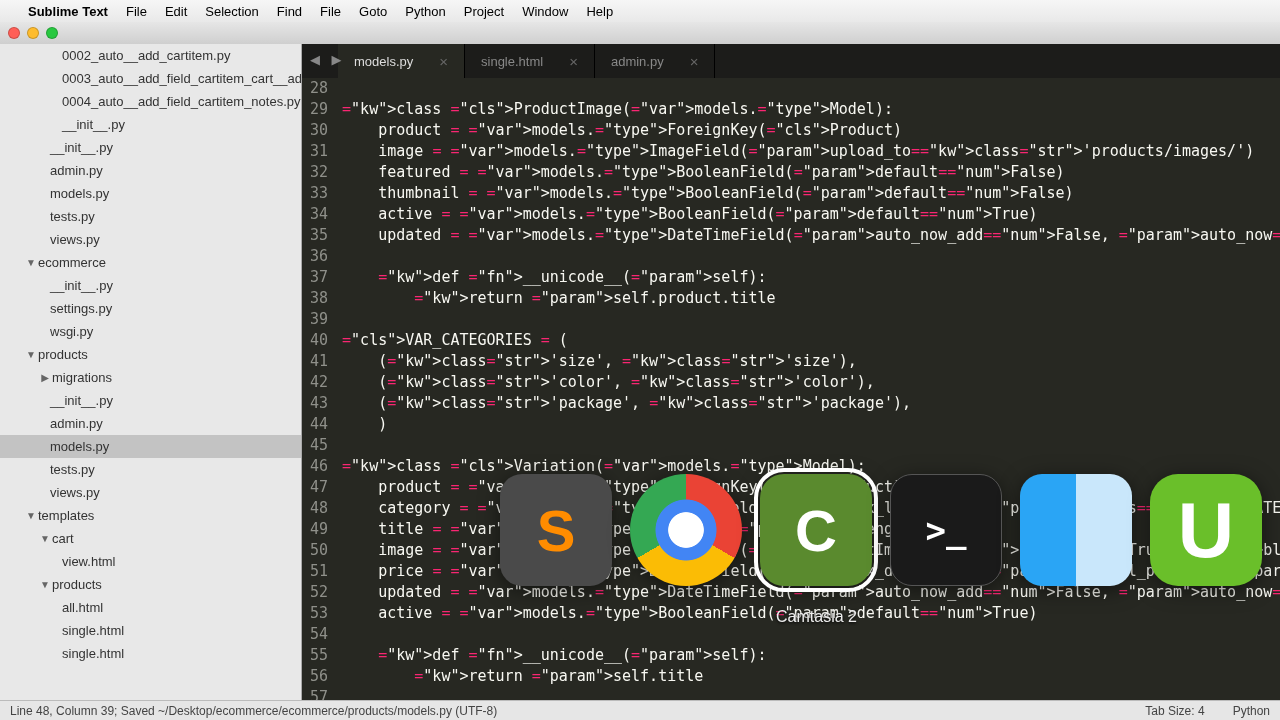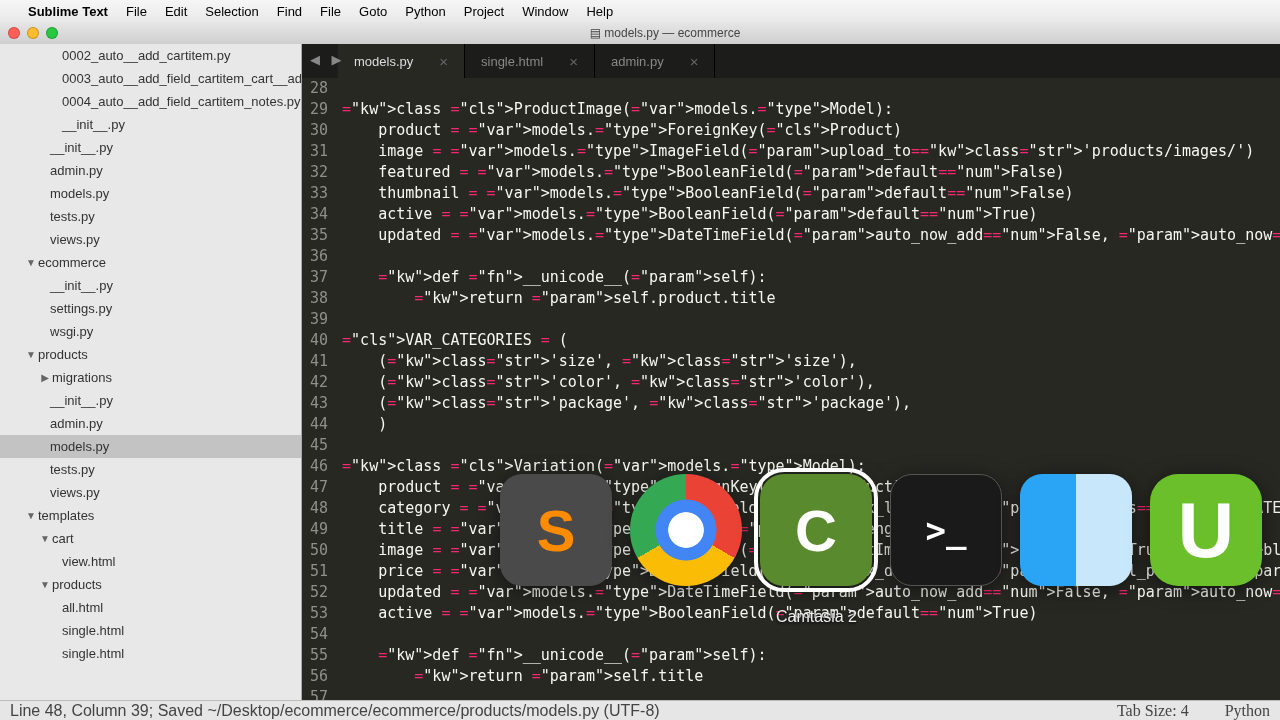--- a/index.html
+++ b/index.html
@@ -31,23 +31,23 @@
 .tabs .navarrows { position:absolute; left:8px; top:8px; color:#888; font-size:13px; letter-spacing:4px;}
 .tab { display: flex; align-items: center; padding: 0 16px; color: #888; font-size: 13px; gap: 26px; border-right: 1px solid #000; }
 .tab.active { background: #272822; color: #ddd; }
 .tab .close { color: #666; font-size: 15px; }
 
 .code { flex: 1; display: flex; font-family: "Menlo","Consolas",monospace; font-size: 15px; line-height: 21px; overflow: hidden; }
 .gutter { text-align: right; padding: 0 14px 0 8px; color: #8f908a; background: #272822; user-select: none; }
 .lines { flex: 1; white-space: pre; color: #f8f8f2; }
 .op { color: #f92672; }
 
-.statusbar { height: 20px; background: #e6e6e6; border-top: 1px solid #bbb; display: flex; align-items: center; font-size: 16px; color: #444; padding: 0 10px; }
+.statusbar { height: 20px; background: #e6e6e6; border-top: 1px solid #bbb; display: flex; align-items: center; font-size: 12px; color: #444; padding: 0 10px; }
 .statusbar .left { flex: 1; }
-.statusbar .seg { margin-left: 36px; font-family: Liberation Serif, serif; }
+.statusbar .seg { margin-left: 28px; }
 
 
 .switcher { position: absolute; left: 500px; top: 474px; display: flex; align-items: center; gap: 18px; }
 .appicon { width: 112px; height: 112px; border-radius: 22px; display: flex; align-items: center; justify-content: center; font-size: 58px; font-weight: bold; color: #fff; box-shadow: 0 4px 20px rgba(0,0,0,0.5); position: relative; }
 .appicon.sublime { background: #4a4a4a; color: #ff8c00; }
 .appicon.chrome { background: radial-gradient(circle at 50% 50%, #fff 0 22%, #4285f4 23% 38%, transparent 39%), conic-gradient(#ea4335 0 120deg, #fbbc05 120deg 240deg, #34a853 240deg 360deg); border-radius: 50%; box-shadow: 0 4px 20px rgba(0,0,0,0.5); }
 .appicon.camtasia { background: #5a8a2e; }
 .appicon.terminal { background: #1a1a1a; border: 1px solid #555; font-family: monospace; font-size: 34px; }
 .appicon.finder { background: linear-gradient(90deg,#2aa5f5 50%,#c9e7fb 50%); }
 .appicon.u { background: #6abf2a; border-radius: 28px; font-size: 78px; }
@@ -71,23 +71,20 @@
   <span>Window</span>
   <span>Help</span>
 </div>
 
 <div class="window">
   <div class="titlebar">
     <div class="traffic">
       <div class="dot red"></div>
       <div class="dot yellow"></div>
       <div class="dot green"></div>
-    </div>
-    <div class="title">
-      <span>▤ </span><span>models.py — ecommerce</span>
     </div>
   </div>
 
   <div class="body">
     <div class="sidebar" id="sidebar">
         <div class="item" style="padding-left: 62px;">
           <span>0002_auto__add_cartitem.py</span>
         </div>
         <div class="item" style="padding-left: 62px;">
           <span>0003_auto__add_field_cartitem_cart__add_f</span>

